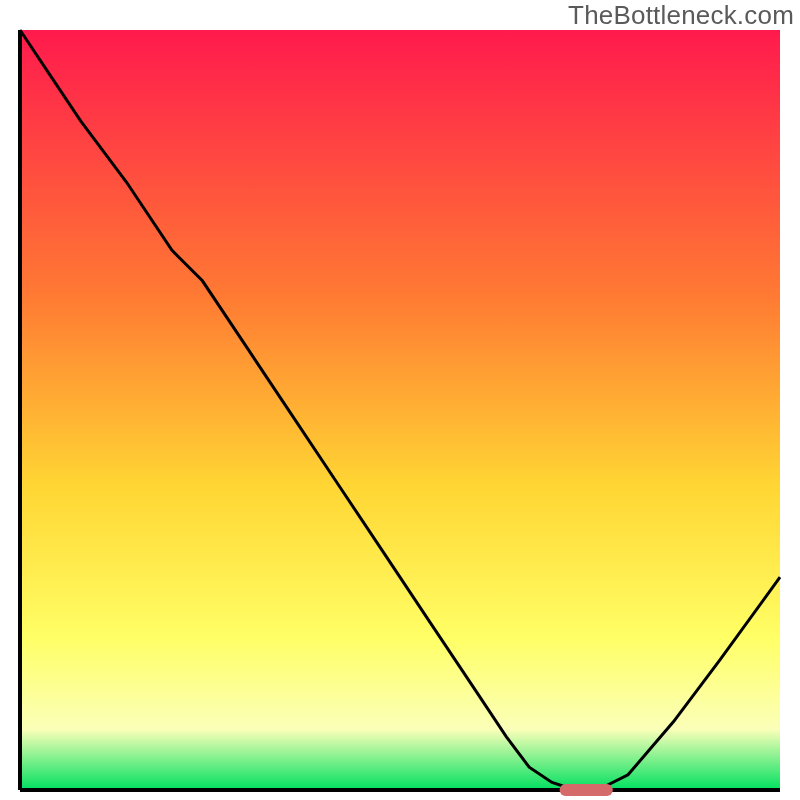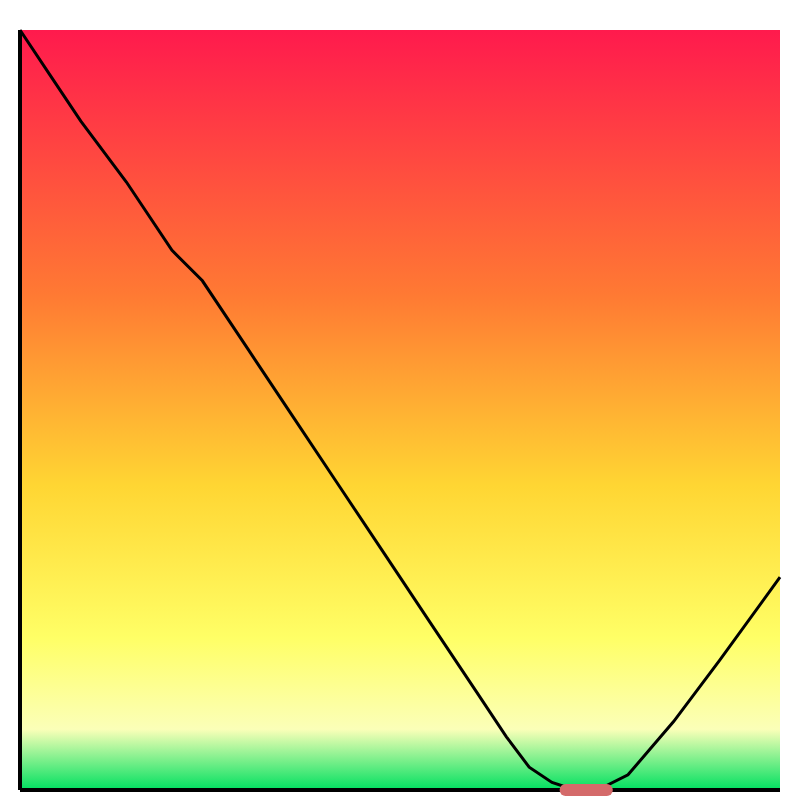--- a/index.html
+++ b/index.html
@@ -49,13 +49,14 @@
 
     <rect id="plot-bg" fill="url(#bgGrad)" x="20" y="30" width="760" height="760"></rect>
 
     <line id="y-axis" stroke="#000000" stroke-width="4" x1="20" y1="30" x2="20" y2="790"></line>
     <line id="x-axis" stroke="#000000" stroke-width="4" x1="20" y1="790" x2="780" y2="790"></line>
 
     <path id="curve" fill="none" stroke="#000000" stroke-width="3" d="M20.0 30.0 L50.4 75.6 L80.8 121.2 L126.4 182.0 L172.0 250.4 L202.4 280.8 L248.0 349.2 L293.6 417.6 L339.2 486.0 L384.8 554.4 L430.4 622.8 L476.0 691.2 L506.4 736.8 L529.2 767.2 L552.0 782.4 L574.8 790.0 L597.6 790.0 L628.0 774.8 L673.6 721.6 L719.2 660.8 L780.0 577.2"></path>
 
     <rect id="marker" rx="6" ry="6" height="12" x="559.6" width="53.200000000000045" y="784" fill="#d46a6a"></rect>
   </svg>
+  <div class="watermark">TheBottleneck.com</div>
 </div>
 
 </body></html>

